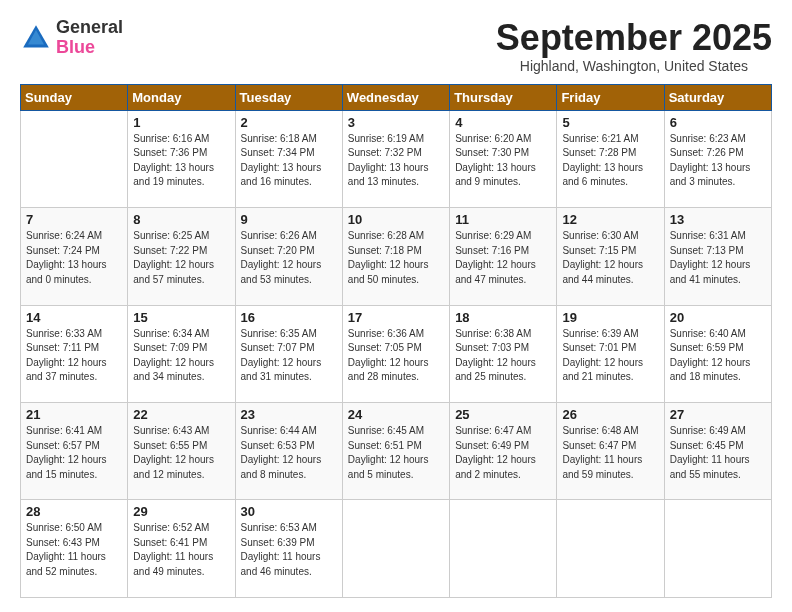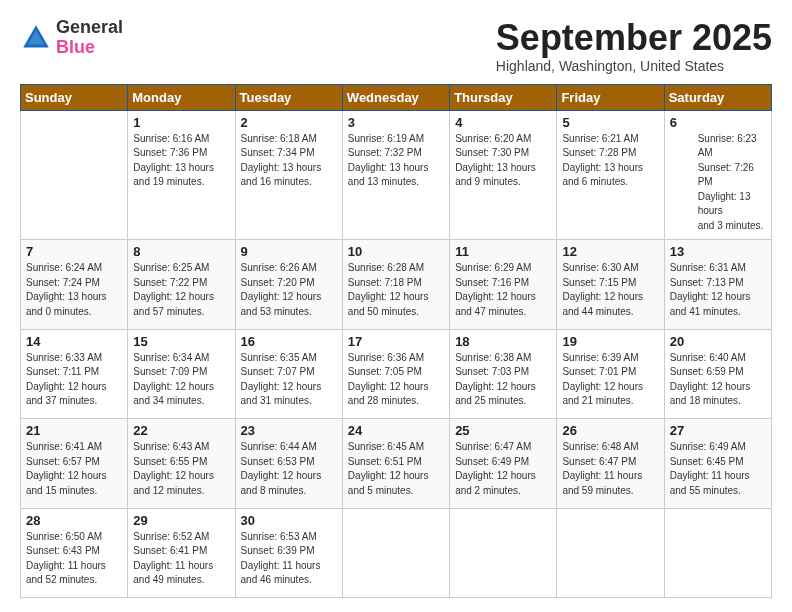--- a/index.html
+++ b/index.html
@@ -33,21 +33,21 @@
       font-weight: bold;
       line-height: 1.1;
     }
     .logo-general { color: #333; }
     .logo-blue { color: #ec4899; }
     .logo-icon {
       width: 32px;
       height: 32px;
     }
     .title-block {
-      text-align: left;
+      text-align: center;
     }
     .month-title {
       font-size: 36px;
       font-weight: bold;
       color: #222;
       line-height: 1.1;
     }
     .subtitle {
       font-size: 14px;
       color: #444;
@@ -165,21 +165,21 @@
           </td>
           <td>
             <span class="day-number">5</span>
             <div class="day-info" style="white-space: pre-line;">Sunrise: 6:21 AM
 Sunset: 7:28 PM
 Daylight: 13 hours
 and 6 minutes.</div>
           </td>
           <td>
             <span class="day-number">6</span>
-            <div class="day-info" style="white-space: pre-line; margin-left: 28px;">Sunrise: 6:23 AM
+            <div class="day-info" style="white-space: pre-line;">Sunrise: 6:23 AM
 Sunset: 7:26 PM
 Daylight: 13 hours
 and 3 minutes.</div>
           </td>
         </tr>
         <tr>
           <td>
             <span class="day-number">7</span>
             <div class="day-info" style="white-space: pre-line;">Sunrise: 6:24 AM
 Sunset: 7:24 PM

